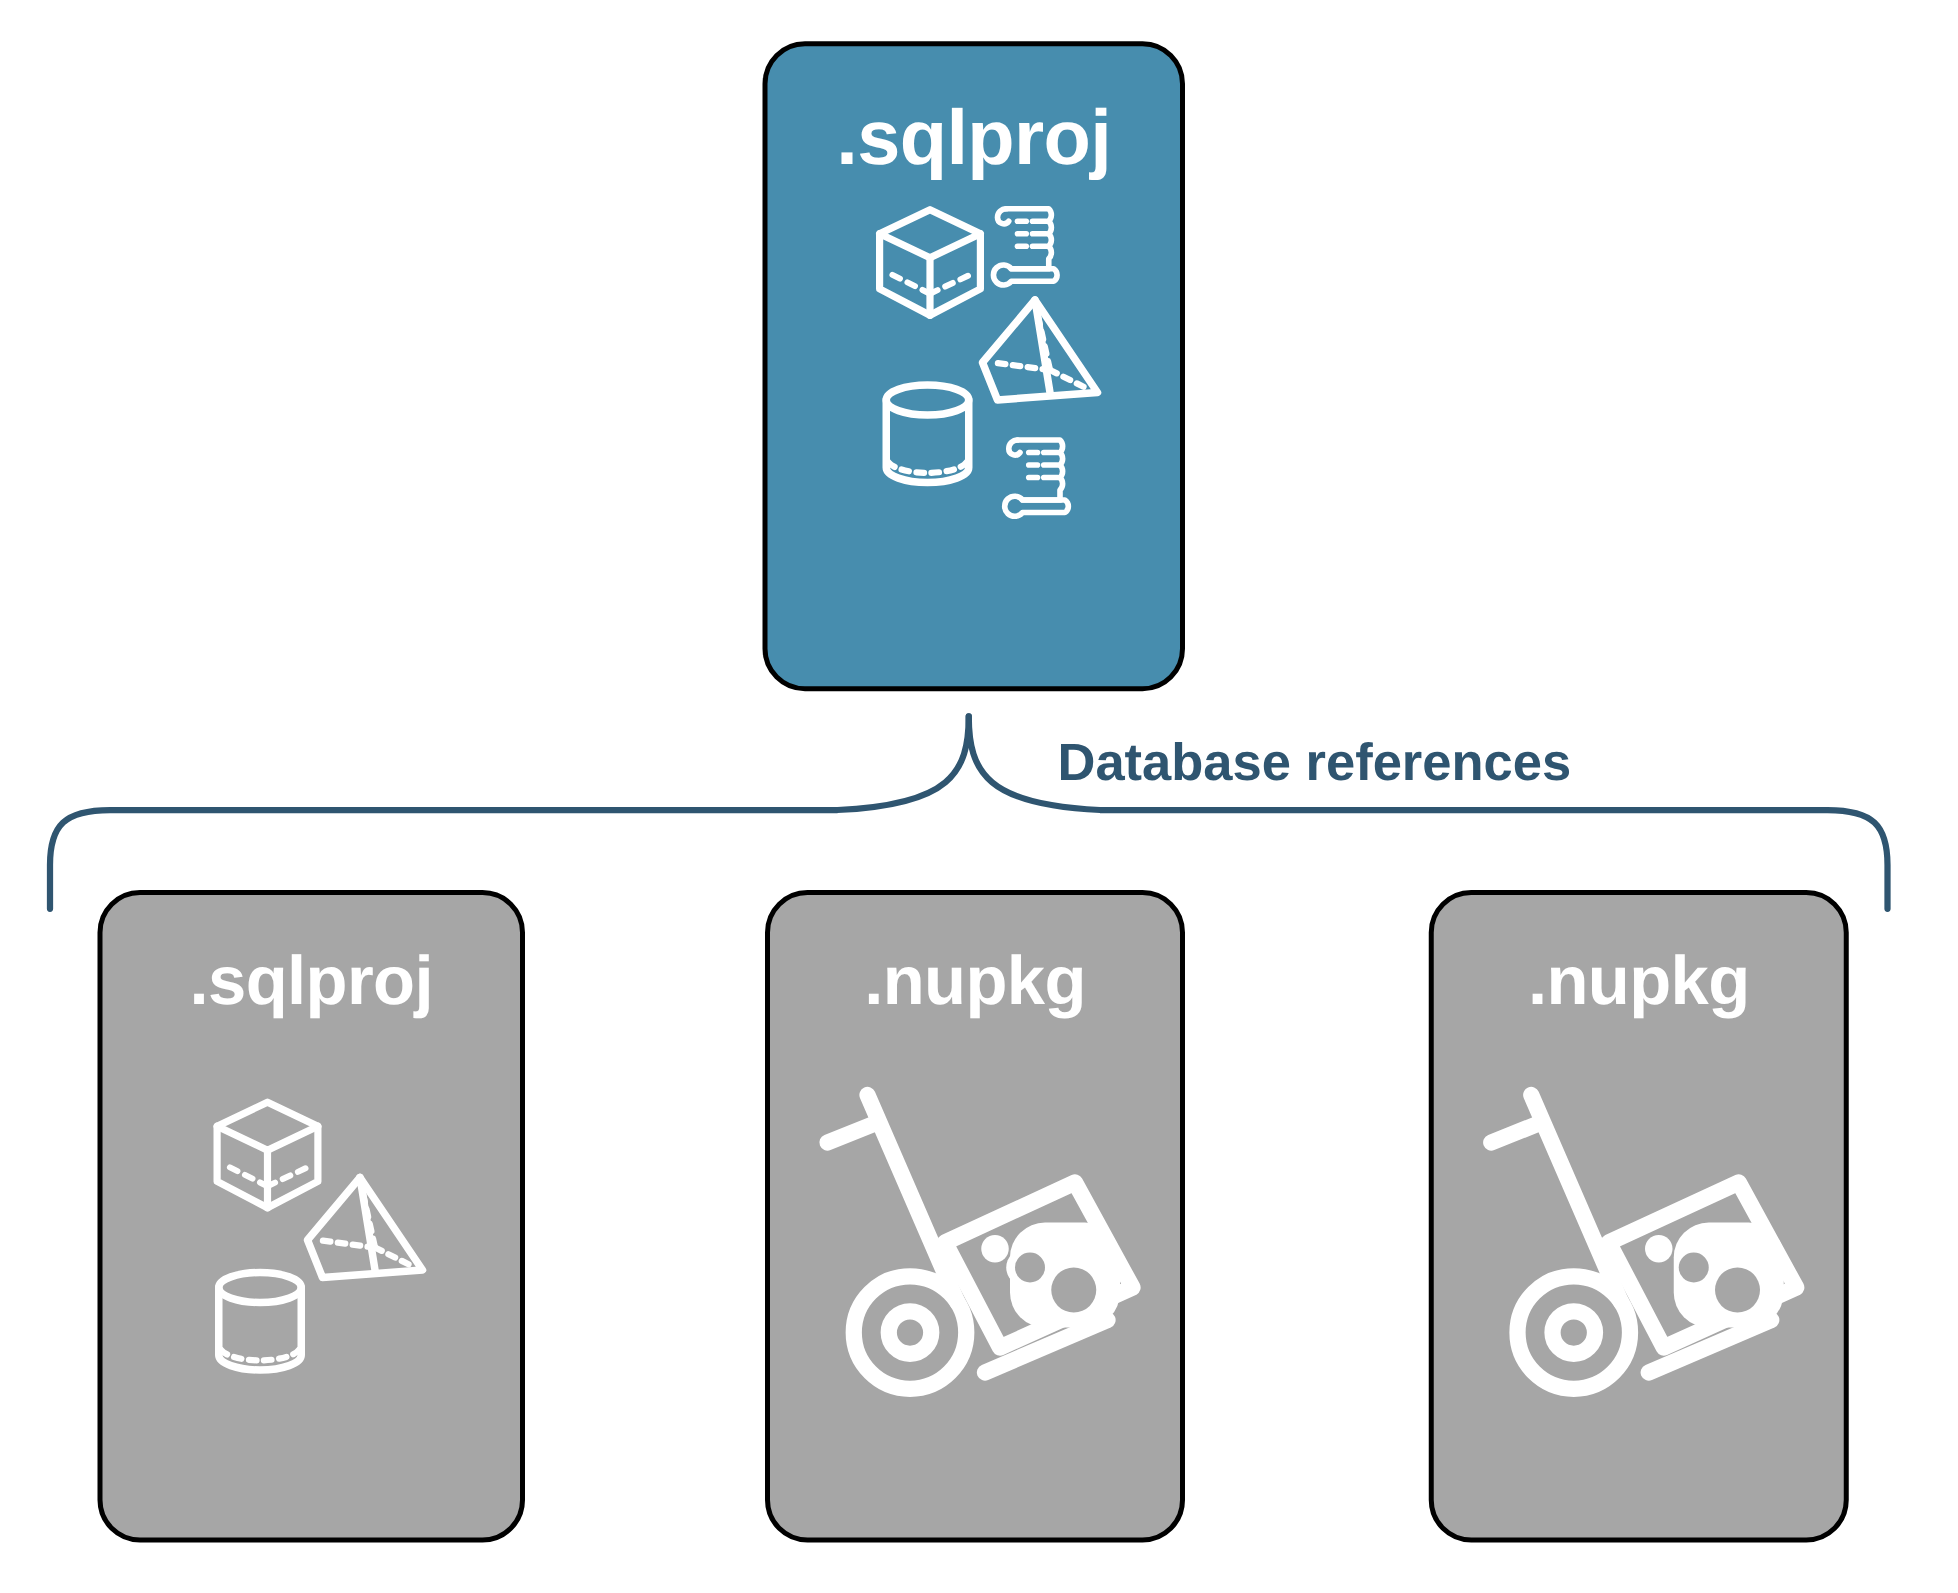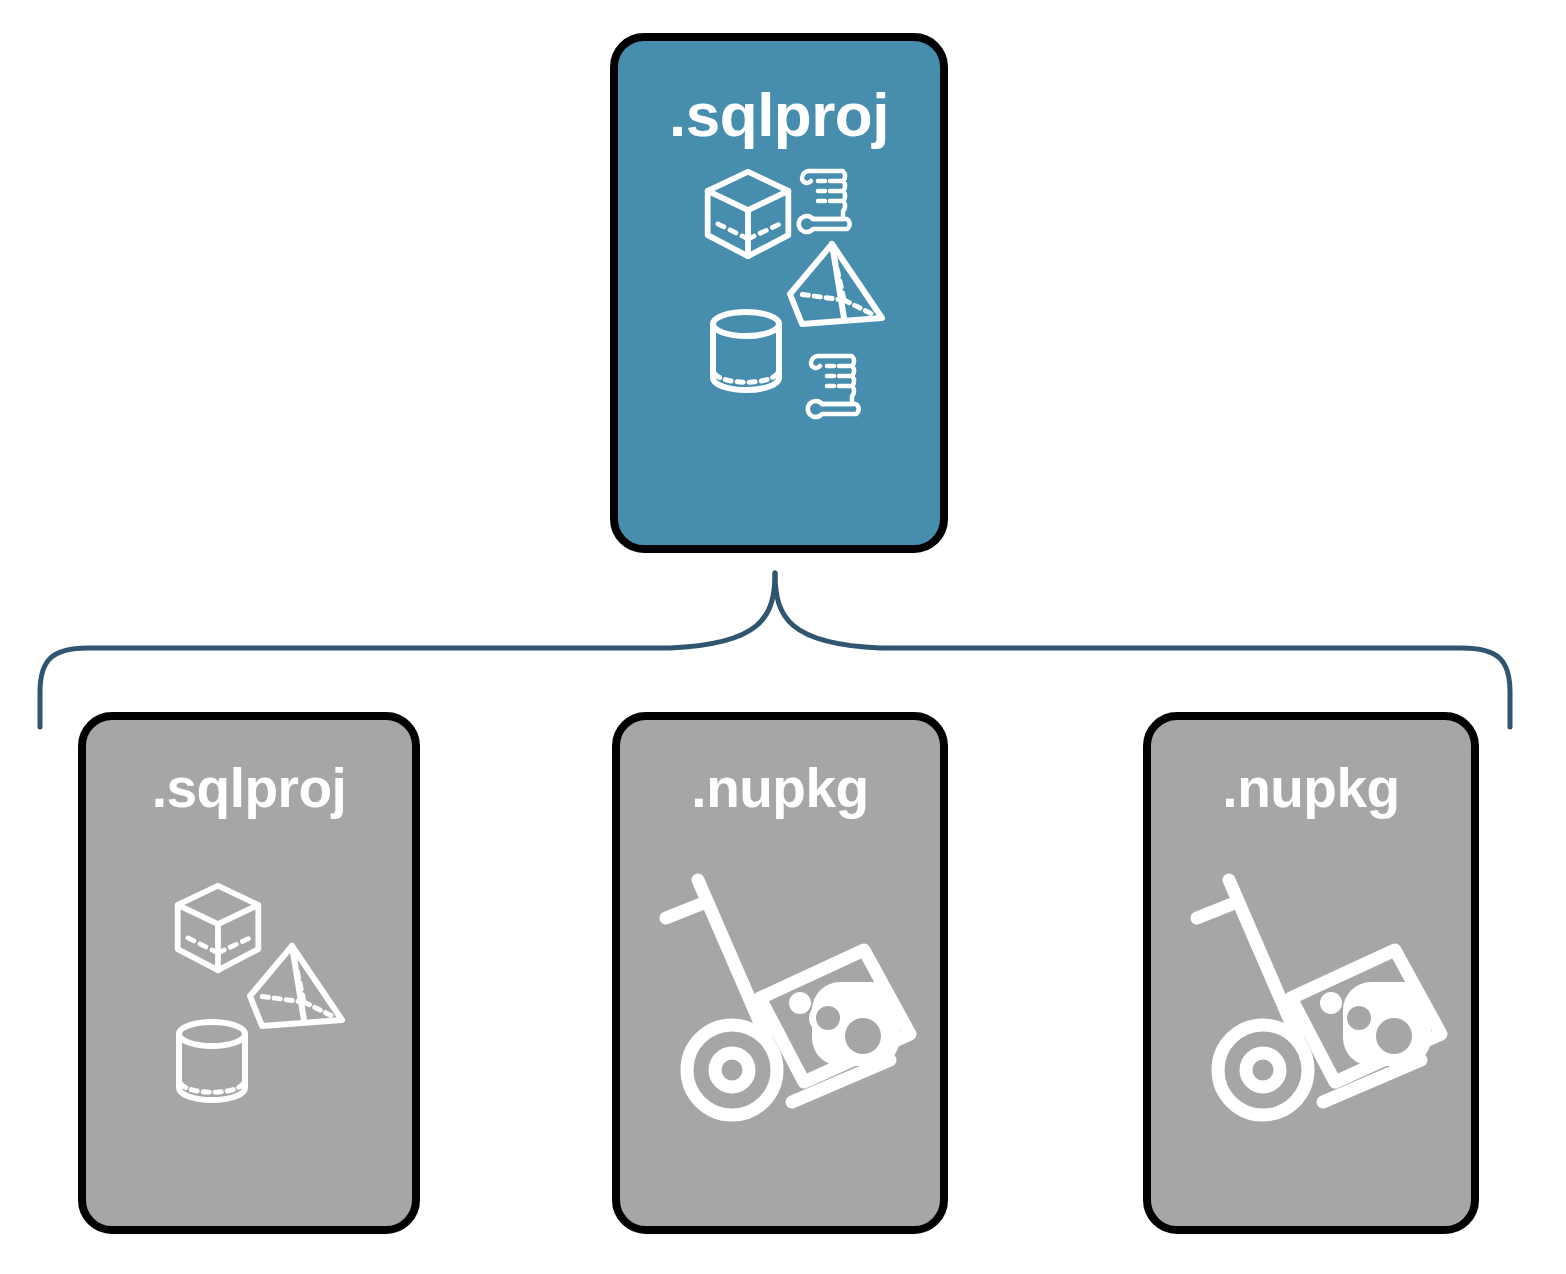--- a/index.html
+++ b/index.html
@@ -15,21 +15,21 @@
     width: 1566px;
     height: 1274px;
     background: #ffffff;
     overflow: hidden;
   }
 
   
   .node {
     position: absolute;
     box-sizing: border-box;
-    border: 8px solid #000000;
+    border: 4px solid #000000;
     border-radius: 34px;
     display: flex;
     flex-direction: column;
     align-items: center;
   }
   .node.primary {
     background: #478dae;
   }
   .node.secondary {
     background: #a6a6a6;
@@ -193,20 +193,21 @@
              L 1462 108
              C 1498 108, 1510 120, 1510 152
              L 1510 187" fill="none" stroke="#2f5570" stroke-width="5" stroke-linecap="round"></path>
     <path d="M 775 33
              C 775 78, 760 104, 670 108
              L 88 108
              C 52 108, 40 120, 40 152
              L 40 187" fill="none" stroke="#2f5570" stroke-width="5" stroke-linecap="round"></path>
   </svg>
 
+  <div id="bracket-label">Database references</div>
 
   <div id="node-ref-0" class="node secondary">
     <div class="node-title">.sqlproj</div>
     <div class="glyph-area">
 
       <span class="glyph" style="left:84px; top:60px;">
         <svg width="96" height="96" viewBox="0 0 100 100">
           <g fill="none" stroke="#ffffff" stroke-width="6" stroke-linejoin="round" stroke-linecap="round">
             <polygon points="8,26 50,6 92,26 92,72 50,94 8,72"></polygon>
             <polyline points="8,26 50,46 92,26"></polyline>

